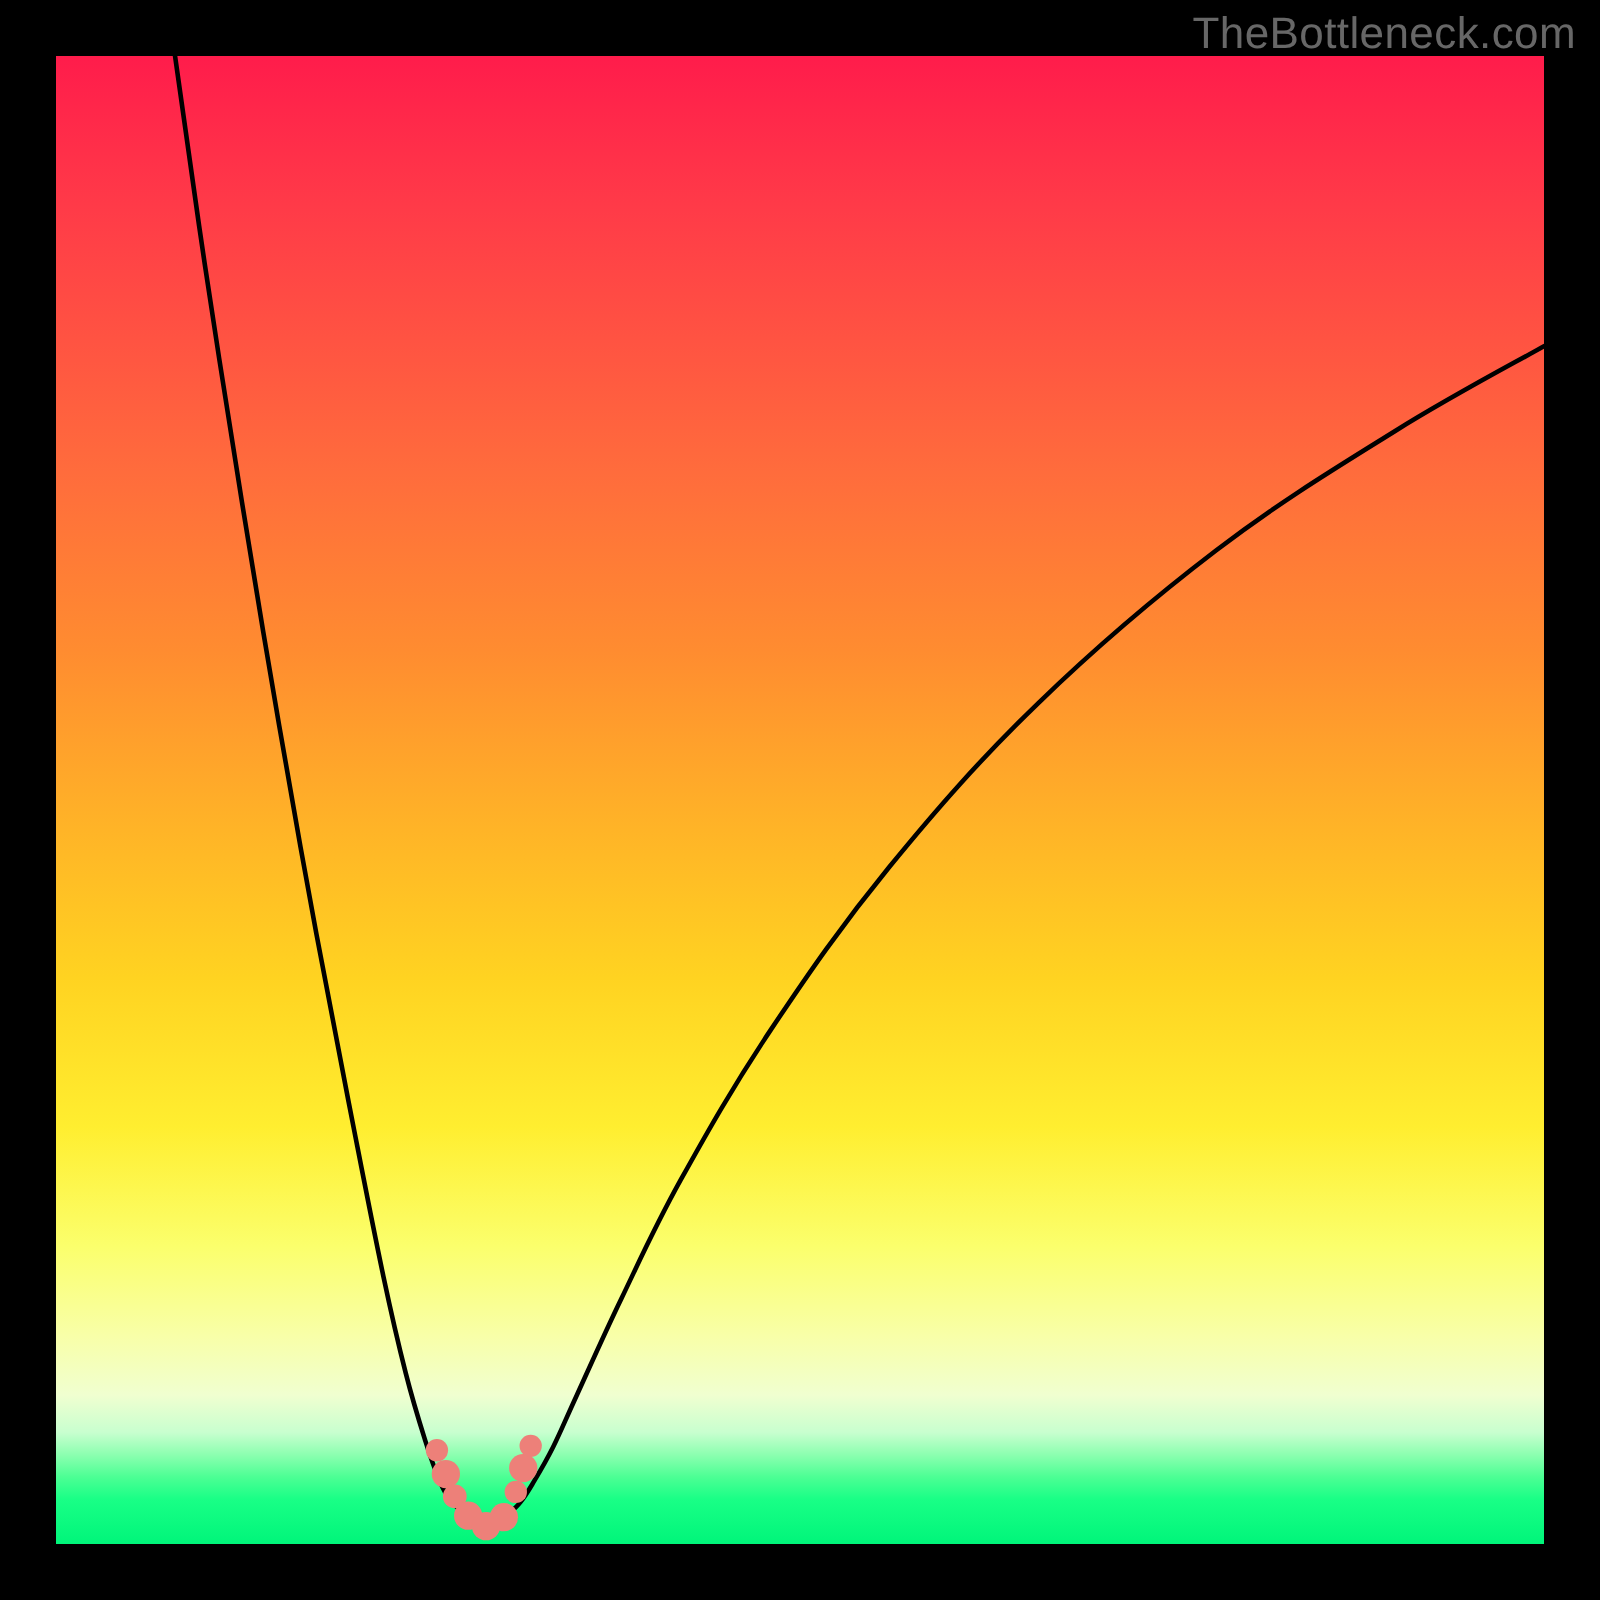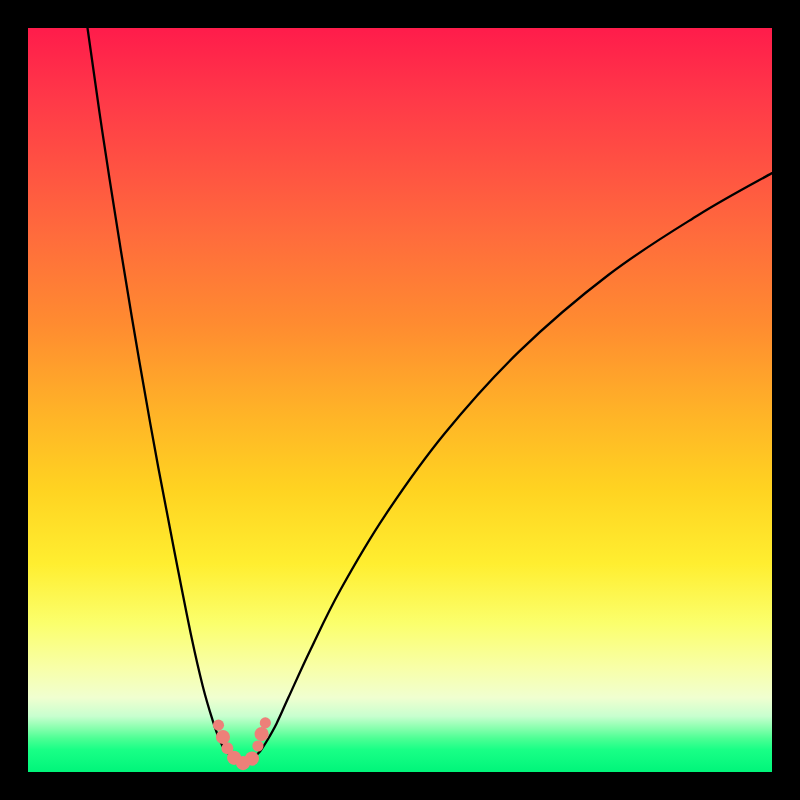--- a/index.html
+++ b/index.html
@@ -71,20 +71,21 @@
   }
   .marker {
     fill: #ed8079;
     stroke: none;
   }
 </style>
 </head>
 <body>
 
 <div class="frame">
+  <div class="watermark">TheBottleneck.com</div>
   <div class="plot">
     <div class="gradient"></div>
     <svg class="curve" viewBox="0 0 744 744" preserveAspectRatio="none">
       <path id="left-path" d="M 59.52 0.00 C 62.20 18.75, 68.37 63.98, 74.40 104.16 C 80.43 144.34, 86.30 181.68, 93.00 223.20 C 99.70 264.72, 104.90 295.96, 111.60 334.80 C 118.30 373.64, 123.50 402.80, 130.20 438.96 C 136.90 475.12, 142.77 504.88, 148.80 535.68 C 154.83 566.48, 158.99 587.98, 163.68 610.08 C 168.37 632.18, 171.09 643.71, 174.84 658.44 C 178.59 673.17, 181.43 682.14, 184.51 691.92 C 187.59 701.70, 189.54 707.13, 191.95 712.75 C 194.36 718.38, 195.49 720.22, 197.90 723.17 C 200.31 726.11, 204.00 728.05, 205.34 729.12"></path>
       <path id="floor-path" d="M 205.34 729.12 C 206.15 729.92, 208.07 732.51, 209.81 733.58 C 211.55 734.66, 213.14 735.07, 215.02 735.07 C 216.89 735.07, 218.22 734.66, 220.22 733.58 C 222.23 732.51, 225.10 729.92, 226.18 729.12"></path>
       <path id="right-path" d="M 226.18 729.12 C 227.25 728.05, 229.99 725.85, 232.13 723.17 C 234.27 720.49, 235.13 719.20, 238.08 714.24 C 241.03 709.28, 244.48 703.68, 248.50 695.64 C 252.51 687.60, 254.24 682.99, 260.40 669.60 C 266.56 656.21, 273.35 640.66, 282.72 621.24 C 292.09 601.82, 299.09 585.83, 312.48 561.72 C 325.87 537.61, 338.37 515.44, 357.12 487.32 C 375.87 459.20, 392.53 434.94, 416.64 405.48 C 440.75 376.02, 461.58 352.16, 491.04 323.64 C 520.50 295.12, 548.18 271.52, 580.32 247.01 C 612.46 222.50, 640.14 205.84, 669.60 187.49 C 699.06 169.14, 730.61 152.71, 744.00 145.08"></path>
       <g id="markers">
           <circle cx="190.46" cy="697.13" r="5.58" class="marker"></circle>
           <circle cx="194.93" cy="709.03" r="7.07" class="marker"></circle>
           <circle cx="199.39" cy="720.19" r="5.95" class="marker"></circle>

